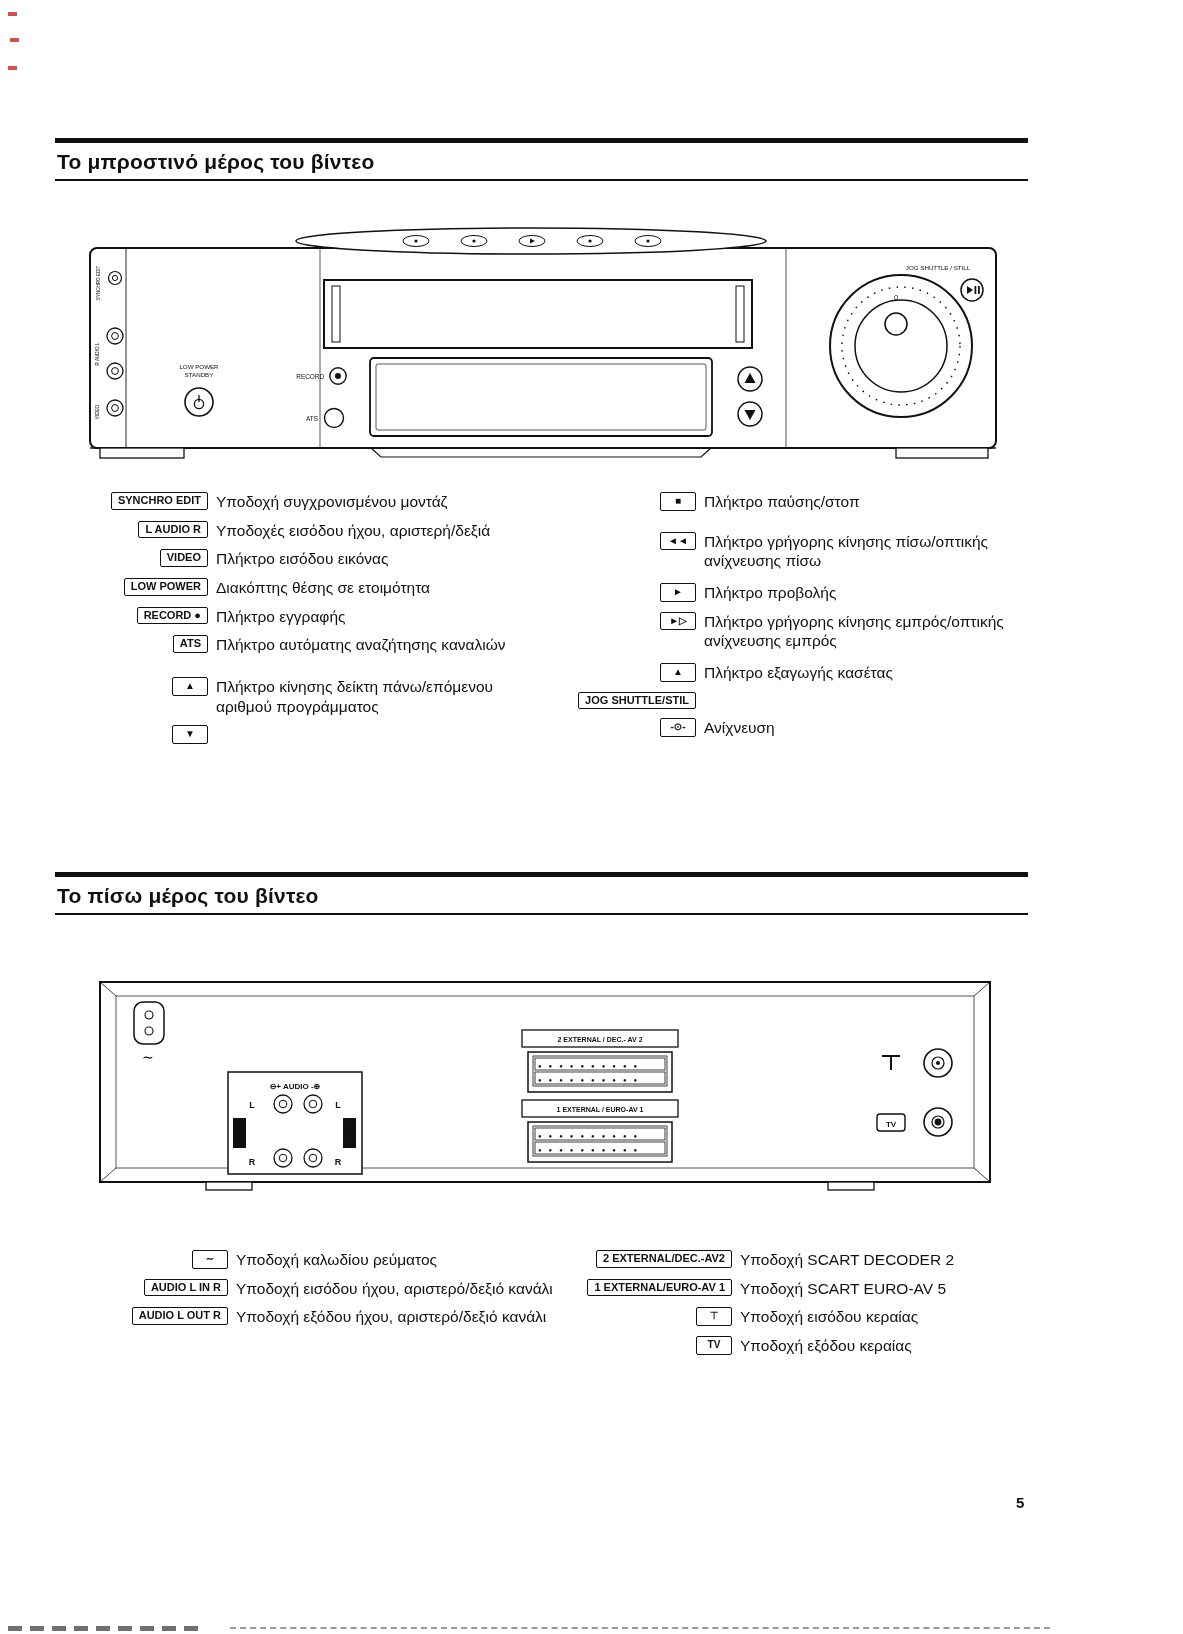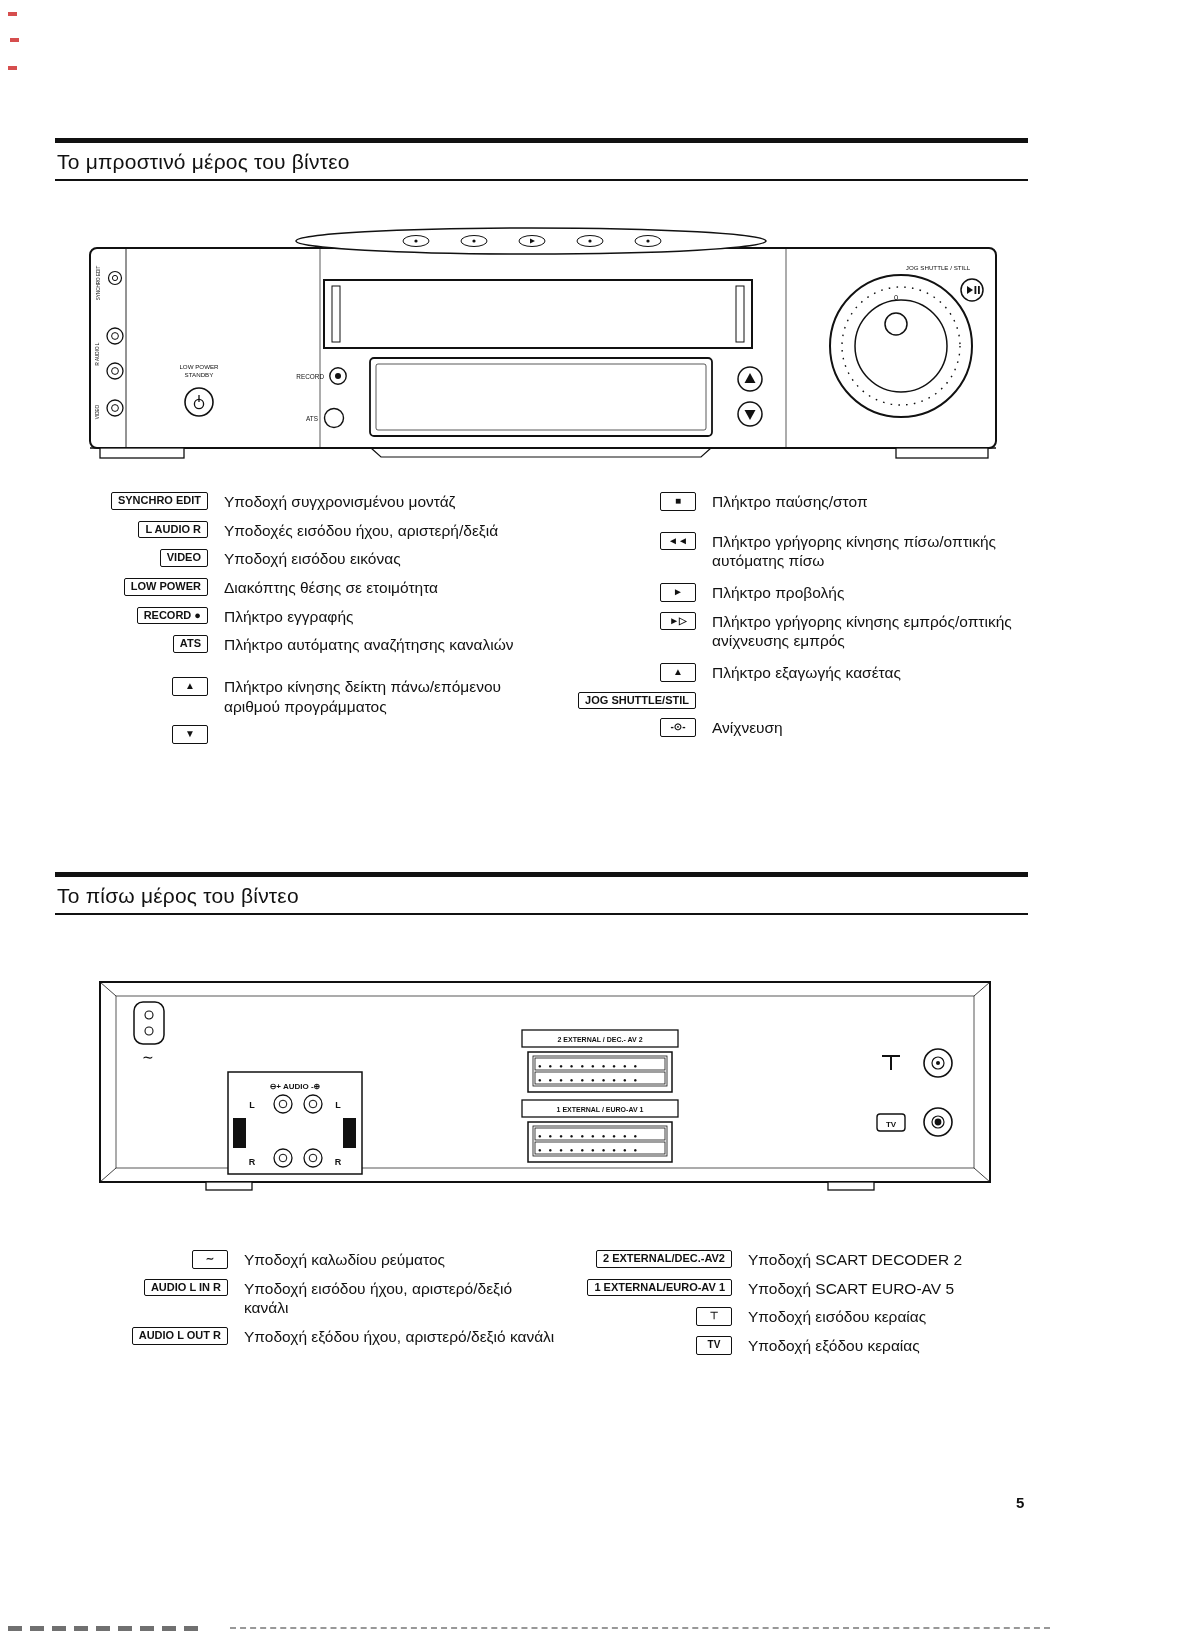--- a/index.html
+++ b/index.html
@@ -1,38 +1,38 @@
 <!DOCTYPE html>
 <html><head>
 <meta charset="utf-8">
 <style>
   *{margin:0;padding:0;box-sizing:border-box}
   html,body{width:1183px;height:1634px;background:#fff;color:#111;
     font-family:"Liberation Sans",sans-serif;position:relative;overflow:hidden}
   .section-head{position:absolute;left:55px;width:973px}
   .rule-thick{height:5px;background:#111}
   .rule-thin{height:2px;background:#111}
-  .section-head h2{font-size:21px;font-weight:400;padding:7px 2px 5px;letter-spacing:.2px}
+  .section-head h2{font-size:21px;font-weight:700;padding:7px 2px 5px;letter-spacing:.2px}
   .diagram{position:absolute}
   .front-diagram{left:86px;top:226px;width:916px;height:245px}
   .rear-diagram{left:86px;top:972px;width:916px;height:235px}
   svg text{font-family:"Liberation Sans",sans-serif;fill:#111}
   .legend{position:absolute;display:grid}
   .legend-front{top:492px;left:88px;width:960px;grid-template-columns:472px 488px}
   .legend-rear{top:1250px;left:88px;width:960px;grid-template-columns:472px 488px}
   .lrow{display:flex;align-items:flex-start;margin-bottom:9px}
   .badge-col{flex:0 0 auto;display:flex;justify-content:flex-end}
   .front-left .badge-col{width:120px}
   .front-right .badge-col{width:136px}
   .rear-left .badge-col{width:140px}
   .rear-right .badge-col{width:172px}
   .badge{border:1.7px solid #111;border-radius:2px;padding:1px 6px;font-size:11px;
     font-weight:700;line-height:1.25;white-space:nowrap;background:#fff}
   .badge.sym{min-width:36px;text-align:center;font-size:10px;padding:2px 4px}
-  .desc{margin-left:16px;font-size:15.5px;line-height:1.27;max-width:330px}
+  .desc{margin-left:8px;font-size:15.5px;line-height:1.27;max-width:330px}
   .mt22{margin-top:22px}.mt8{margin-top:8px}
   .mb20{margin-bottom:20px}.mb12{margin-bottom:12px}
   .page-num{position:absolute;left:1016px;top:1494px;font-weight:700;font-size:15px}
   .scan-mark{position:absolute;background:#c22;width:9px;height:4px;opacity:.8}
   .scan-line{position:absolute;top:1627px;left:230px;width:820px;height:0;
     border-top:2px dashed #555;opacity:.6}
   .scan-blob{position:absolute;top:1626px;left:8px;width:190px;height:5px;
     background:repeating-linear-gradient(90deg,#333 0 14px,transparent 14px 22px);opacity:.7}
 </style>
 </head>
@@ -155,21 +155,21 @@
     <div class="lrow">
       <span class="badge-col">
           <span class="badge">L AUDIO R</span>
         </span>
       <span class="desc">Υποδοχές εισόδου ήχου, αριστερή/δεξιά</span>
     </div>
     <div class="lrow">
       <span class="badge-col">
           <span class="badge">VIDEO</span>
         </span>
-      <span class="desc">Υποδοχή εισόδου εικόνας</span>
+      <span class="desc">Πλήκτρο εισόδου εικόνας</span>
     </div>
     <div class="lrow">
       <span class="badge-col">
           <span class="badge">LOW POWER</span>
         </span>
       <span class="desc">Διακόπτης θέσης σε ετοιμότητα</span>
     </div>
     <div class="lrow">
       <span class="badge-col">
           <span class="badge">RECORD ●</span>
@@ -198,21 +198,21 @@
     <div class="lrow mb20">
       <span class="badge-col">
           <span class="badge sym">■</span>
         </span>
       <span class="desc">Πλήκτρο παύσης/στοπ</span>
     </div>
     <div class="lrow mb12">
       <span class="badge-col">
           <span class="badge sym">◄◄</span>
         </span>
-      <span class="desc">Πλήκτρο γρήγορης κίνησης πίσω/οπτικής αυτόματης πίσω</span>
+      <span class="desc">Πλήκτρο γρήγορης κίνησης πίσω/οπτικής ανίχνευσης πίσω</span>
     </div>
     <div class="lrow">
       <span class="badge-col">
           <span class="badge sym">►</span>
         </span>
       <span class="desc">Πλήκτρο προβολής</span>
     </div>
     <div class="lrow mb12">
       <span class="badge-col">
           <span class="badge sym">►▷</span>

